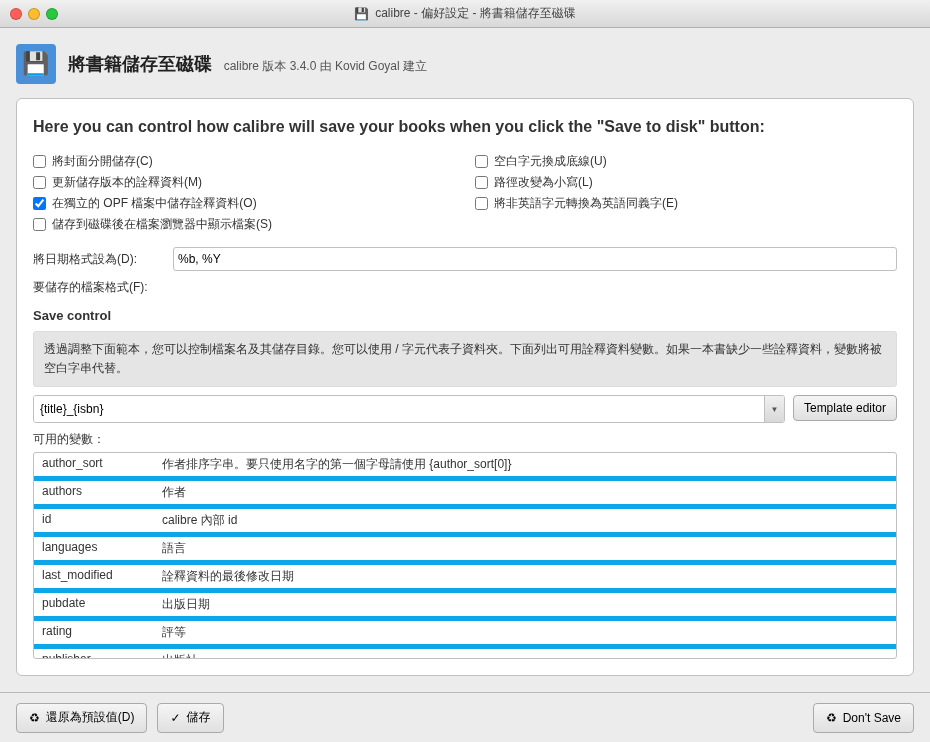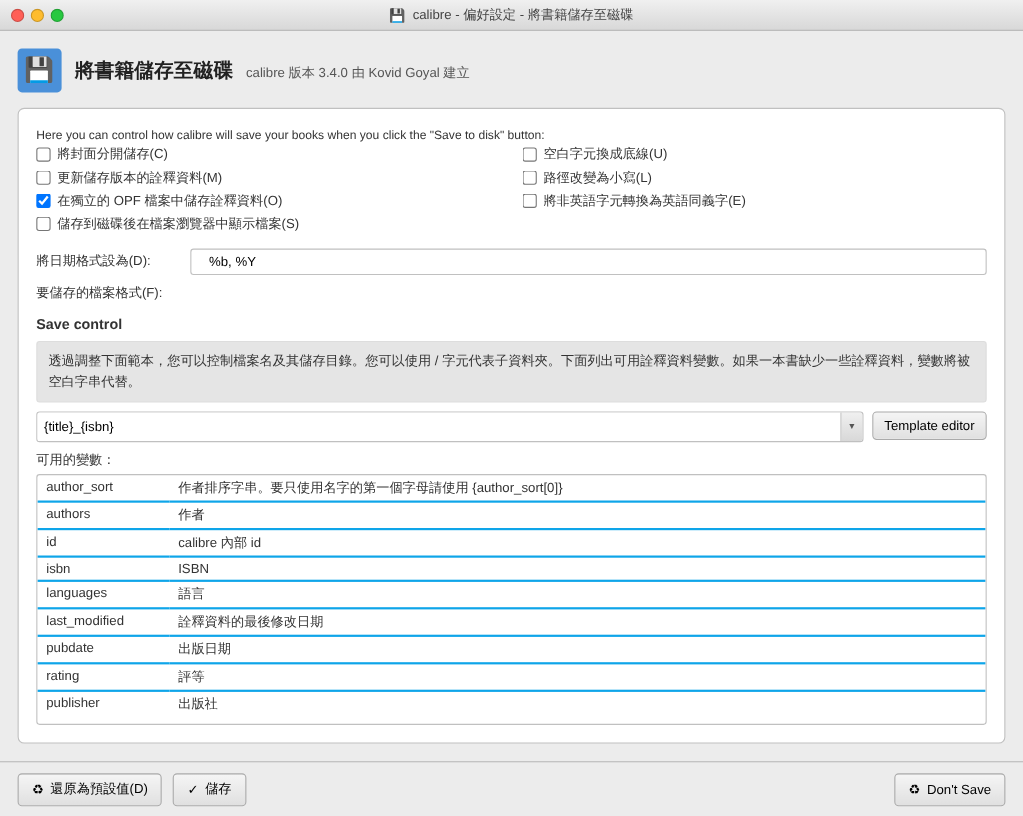--- a/index.html
+++ b/index.html
@@ -90,23 +90,25 @@
       border: 1px solid #c0c0c0;
       border-radius: 6px;
       padding: 16px;
       flex: 1;
       display: flex;
       flex-direction: column;
       overflow: hidden;
     }
 
     .description {
-      font-size: 11px;
-      color: #333;
+      font-size: 16px;
+      color: #333;
+      margin-bottom: 14px;
       line-height: 1.5;
+      font-weight: bold;
     }
 
     
     .checkboxes-grid {
       display: grid;
       grid-template-columns: 1fr 1fr;
       gap: 4px 20px;
       margin-bottom: 14px;
     }
     .checkbox-row {
@@ -131,21 +133,21 @@
       font-size: 12px;
       color: #333;
       width: 140px;
       flex-shrink: 0;
     }
     .form-input {
       flex: 1;
       height: 24px;
       border: 1px solid #c0c0c0;
       border-radius: 3px;
-      padding: 0 16px;
+      padding: 0 4px;
       font-size: 12px;
       background: white;
     }
 
     
     .section-title {
       font-size: 13px;
       font-weight: bold;
       color: #333;
       margin-bottom: 8px;
@@ -196,21 +198,21 @@
     .vars-table-scroll {
       flex: 1;
       overflow-y: auto;
       overflow-x: hidden;
     }
     .vars-table {
       width: 100%;
       border-collapse: collapse;
     }
     .vars-table tr {
-      border-bottom: 2px solid #0ea5e9;
+      border-bottom: 5px solid #0ea5e9;
     }
     .vars-table tr:last-child {
       border-bottom: none;
     }
     .vars-table td {
       padding: 3px 8px;
       font-size: 12px;
       vertical-align: top;
     }
     .vars-table td:first-child {
@@ -394,24 +396,20 @@
                 <td>author_sort</td>
                 <td>作者排序字串。要只使用名字的第一個字母請使用 {author_sort[0]}</td>
               </tr>
               <tr>
                 <td>authors</td>
                 <td>作者</td>
               </tr>
               <tr>
                 <td>id</td>
                 <td>calibre 內部 id</td>
-              </tr>
-              <tr>
-                <td>isbn</td>
-                <td>ISBN</td>
               </tr>
               <tr>
                 <td>languages</td>
                 <td>語言</td>
               </tr>
               <tr>
                 <td>last_modified</td>
                 <td>詮釋資料的最後修改日期</td>
               </tr>
               <tr>

